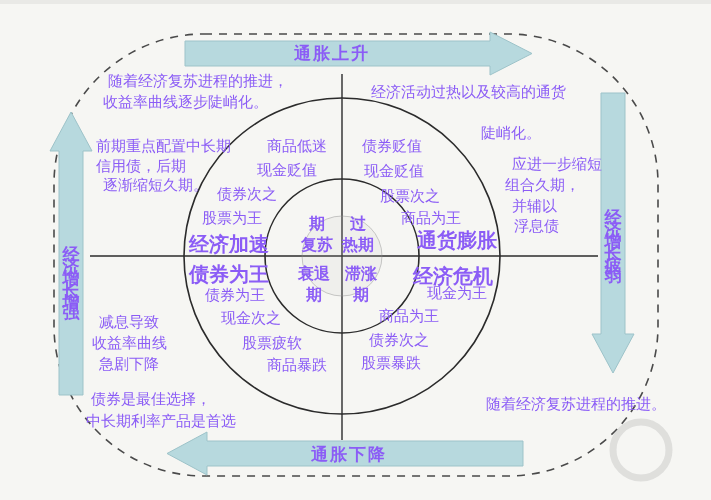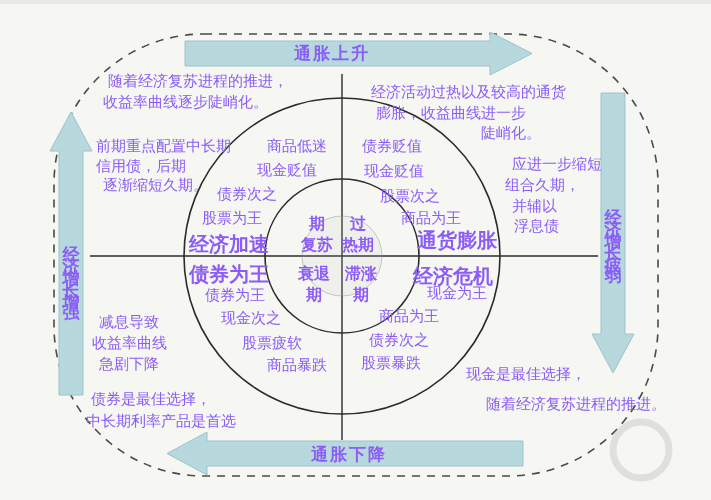--- a/index.html
+++ b/index.html
@@ -86,29 +86,27 @@
   <div class="c item" style="left:399px; top:336px;">债券次之</div>
   <div class="c item" style="left:391px; top:359px;">股票暴跌</div>
 
   <div class="note" style="left:96px;  top:68px;padding-left:12px;">随着经济复苏进程的推进，</div>
   <div class="note" style="left:103px; top:89px;">收益率曲线逐步陡峭化。</div>
   <div class="note" style="left:96px;  top:133px;">前期重点配置中长期</div>
   <div class="note" style="left:96px;  top:153px;">信用债，后期</div>
   <div class="note" style="left:103px; top:172px;">逐渐缩短久期。</div>
 
   <div class="note" style="left:371px; top:79px;">经济活动过热以及较高的通货</div>
-  <div class="note" style="left:376px; top:100px;">膨胀，收益曲线进一步</div>
   <div class="note" style="left:481px; top:120px;">陡峭化。</div>
   <div class="note" style="left:512px; top:151px;">应进一步缩短</div>
   <div class="note" style="left:505px; top:172px;">组合久期，</div>
   <div class="note" style="left:512px; top:193px;">并辅以</div>
   <div class="note" style="left:514px; top:213px;">浮息债</div>
 
   <div class="note" style="left:99px; top:309px;">减息导致</div>
   <div class="note" style="left:92px; top:330px;">收益率曲线</div>
   <div class="note" style="left:99px; top:351px;">急剧下降</div>
   <div class="note" style="left:91px; top:386px;">债券是最佳选择，</div>
   <div class="note" style="left:86px; top:408px;">中长期利率产品是首选</div>
 
-  <div class="note" style="left:466px; top:361px;">现金是最佳选择，</div>
   <div class="note" style="left:486px; top:391px;">随着经济复苏进程的推进。</div>
 
 </div>
 
 </body></html>

